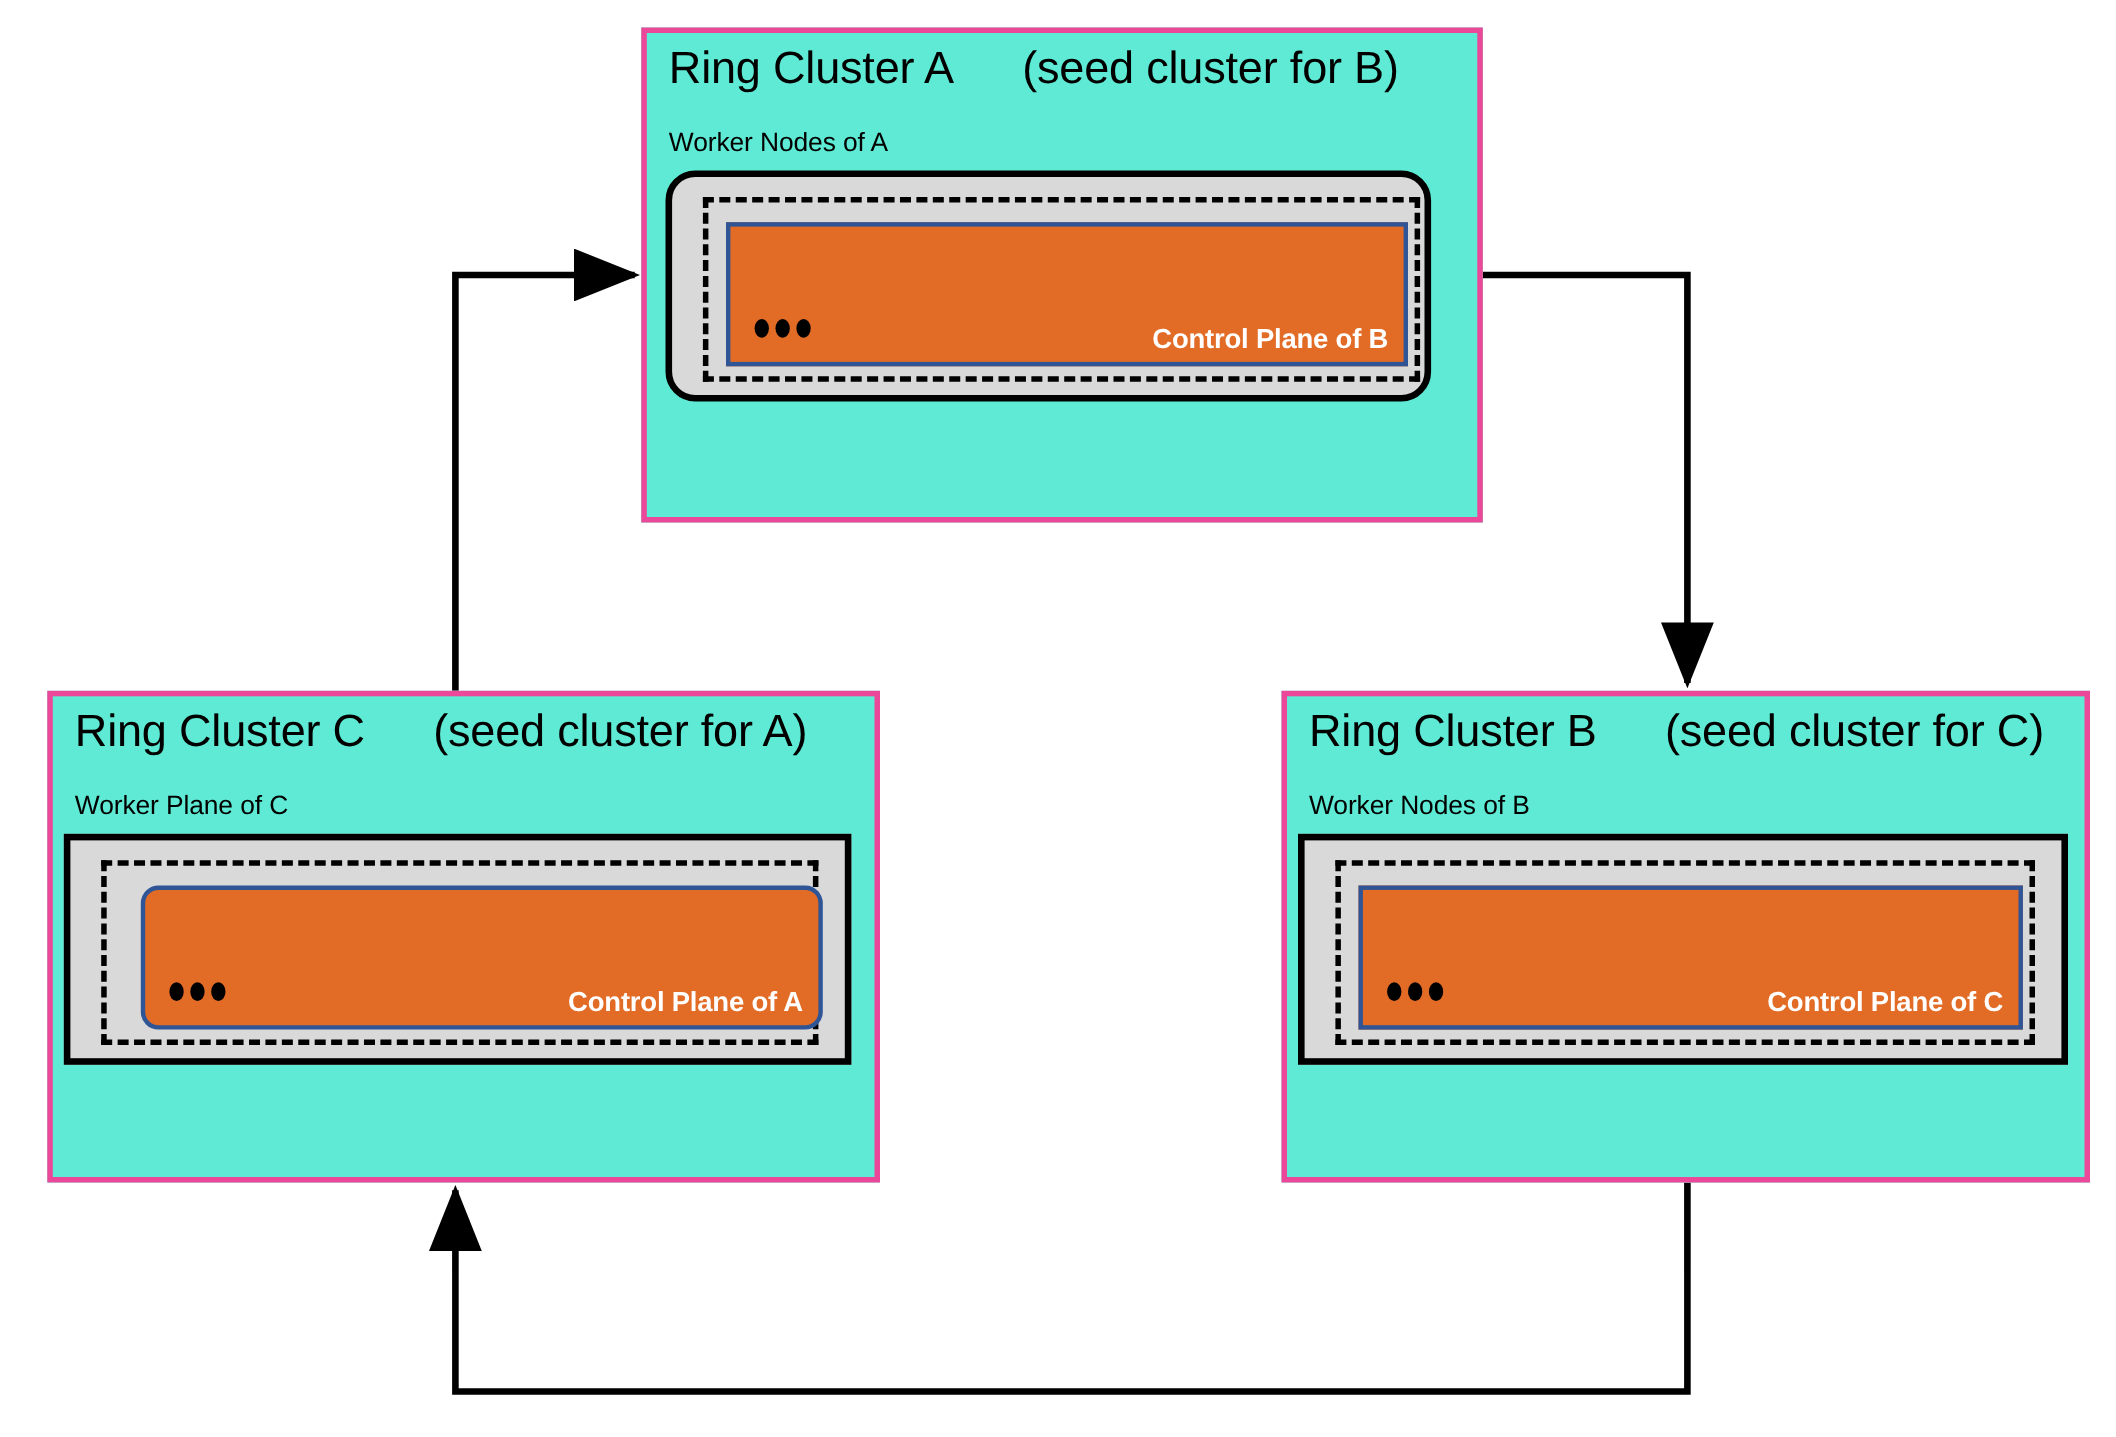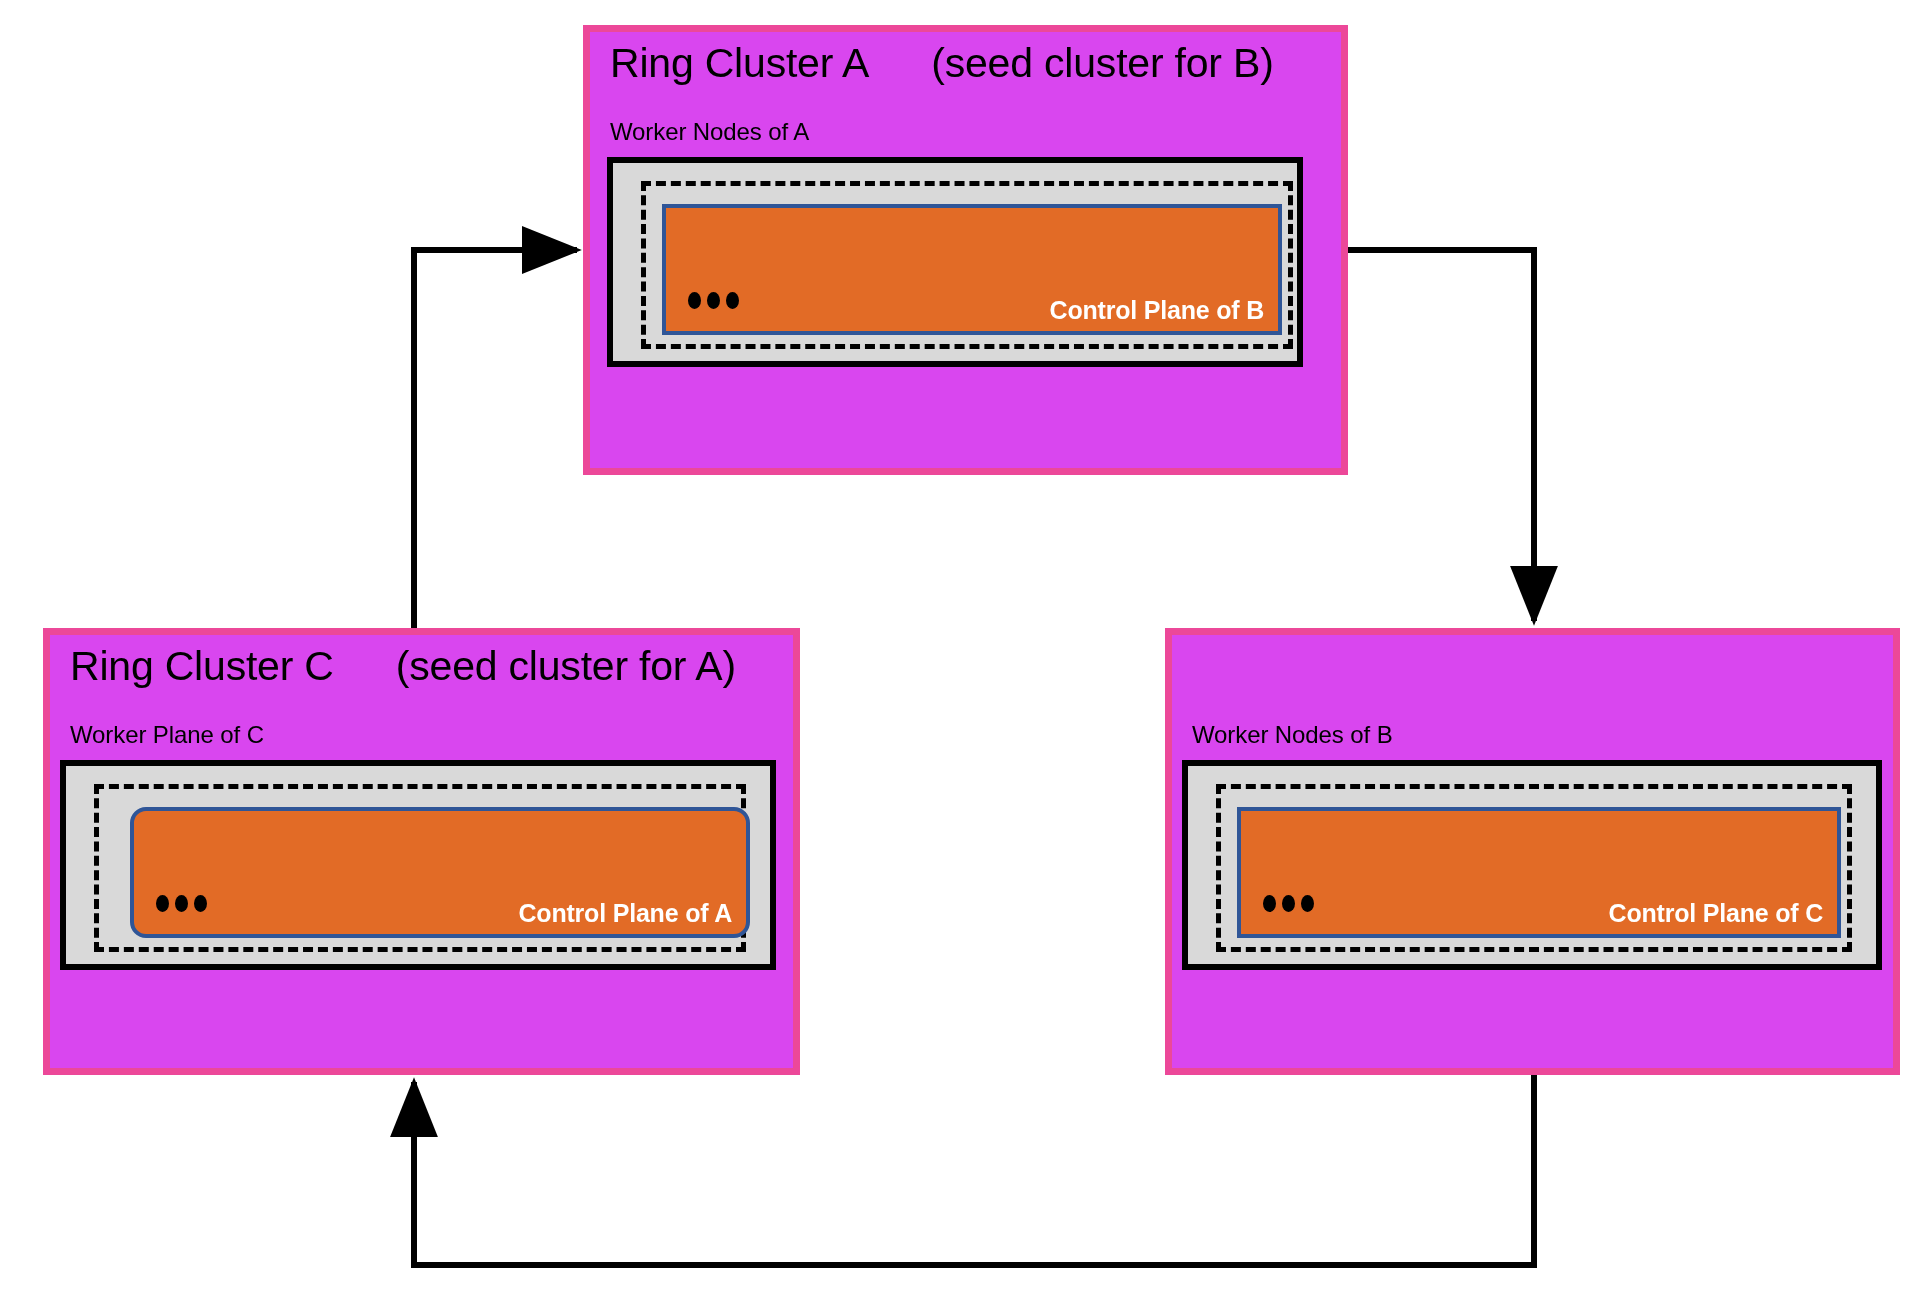--- a/index.html
+++ b/index.html
@@ -29,22 +29,22 @@
     left: 0; top: 0;
     width: 1924px;
     height: 1306px;
     z-index: 1;
   }
 
   
   .cluster {
     position: absolute;
     box-sizing: border-box;
-    background: #d946ef;
-    border: 7px solid #ec4899;
+    background: #5eead4;
+    border: 5px solid #ec4899;
     z-index: 2;
   }
 
   .cluster-title {
     position: absolute;
     left: 20px;
     top: 8px;
     white-space: nowrap;
     font-size: 41px;
     font-weight: 400;
@@ -111,21 +111,21 @@
   .cp-dots i {
     display: block;
     width: 13px;
     height: 17px;
     border-radius: 50%;
     background: #000000;
   }
 
   
   #cluster-a { left: 583px;  top: 25px;  width: 765px; height: 450px; }
-  #cluster-a .worker-outer   { left: 17px;  top: 125px; width: 696px; height: 210px; }
+  #cluster-a .worker-outer   { left: 17px;  top: 125px; width: 696px; height: 210px; border-radius: 27px; }
   #cluster-a .worker-dashed  { left: 28px;  top: 18px;  width: 652px; height: 168px; }
   #cluster-a .control-plane  { left: 16px;  top: 18px;  width: 620px; height: 131px; }
 
   
   #cluster-c { left: 43px;   top: 628px; width: 757px; height: 447px; }
   #cluster-c .worker-outer   { left: 10px;  top: 125px; width: 716px; height: 210px; }
   #cluster-c .worker-dashed  { left: 28px;  top: 18px;  width: 652px; height: 168px; }
   #cluster-c .control-plane  { left: 31px;  top: 18px;  width: 620px; height: 131px; border-radius: 16px; }
 
   
@@ -187,20 +187,23 @@
               <i></i>
               <i></i>
           </div>
           <div class="cp-label">Control Plane of A</div>
         </div>
       </div>
     </div>
   </div>
 
   <div class="cluster" id="cluster-b">
+    <div class="cluster-title">
+      <span>Ring Cluster B</span><span class="seed">(seed cluster for C)</span>
+    </div>
     <div class="worker-label">Worker Nodes of B</div>
 
     <div class="worker-outer">
       <div class="worker-dashed">
         <div class="control-plane">
           <div class="cp-dots">
             <i></i>
               <i></i>
               <i></i>
           </div>

